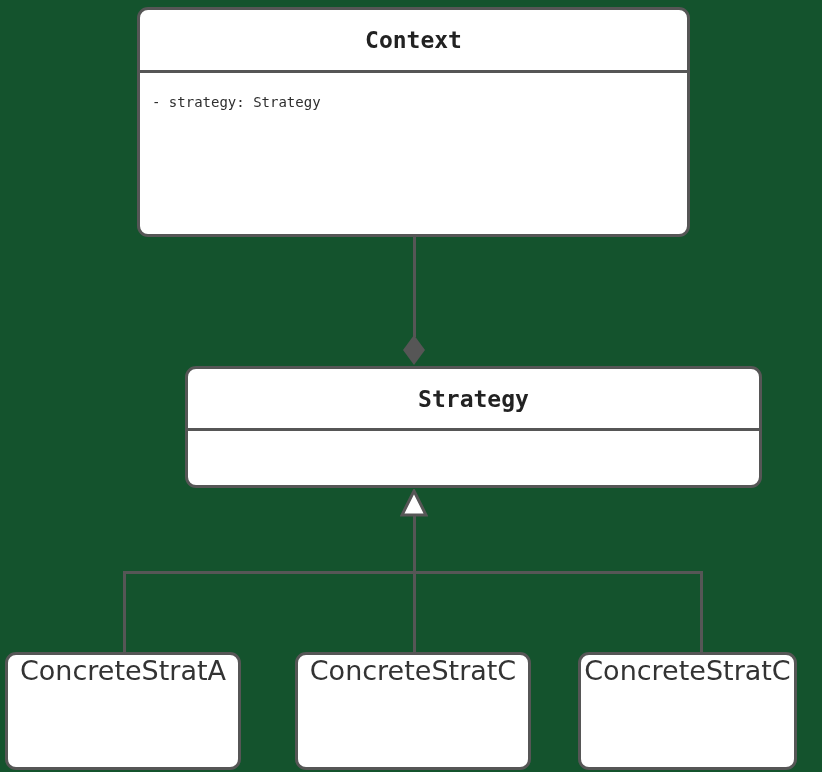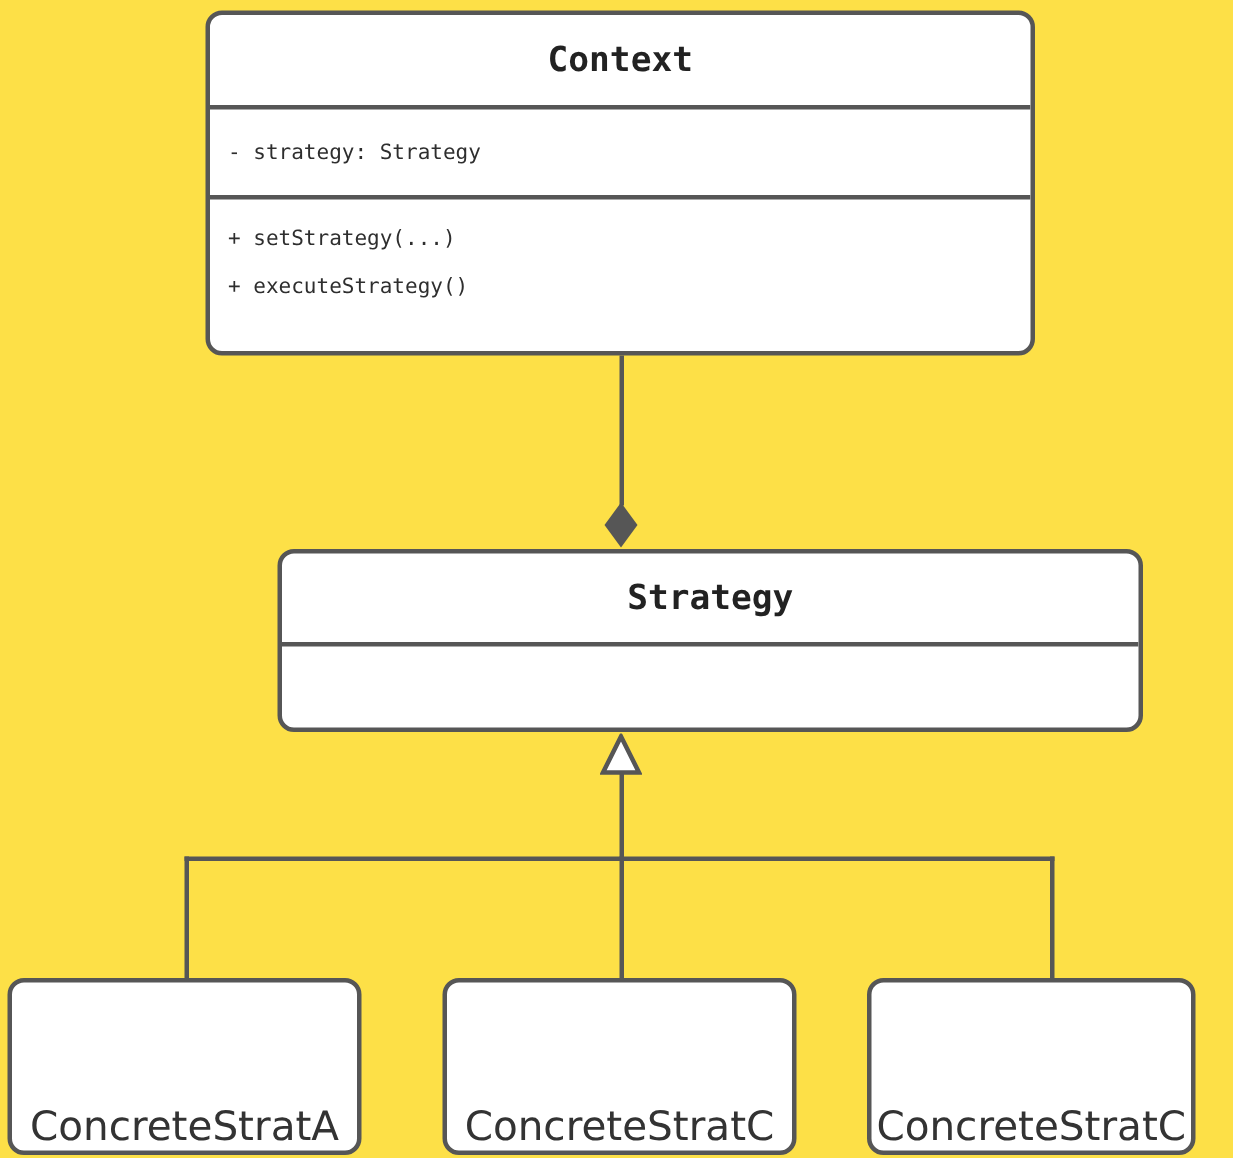--- a/index.html
+++ b/index.html
@@ -4,21 +4,21 @@
 <style>
   html, body {
     margin: 0;
     padding: 0;
     background: #ffffff;
   }
   #canvas {
     position: relative;
     width: 822px;
     height: 772px;
-    background: #fde047;
+    background: #14532d;
     overflow: hidden;
     font-family: "DejaVu Sans", sans-serif;
   }
 
   
   .uml-box {
     position: absolute;
     box-sizing: border-box;
     background: #ffffff;
     border: 3px solid #565656;
@@ -55,21 +55,21 @@
   .simple-label {
     font-family: "DejaVu Sans", sans-serif;
     font-weight: normal;
     font-size: 27px;
     color: #333333;
     text-align: center;
     width: 100%;
   }
   .simple-box {
     display: flex;
-    align-items: flex-end;
+    align-items: flex-start;
     justify-content: center;
   }
 
   
   .edge-v {
     position: absolute;
     width: 3px;
     background: #565656;
   }
   .edge-h {
@@ -109,24 +109,20 @@
 
 <div id="canvas">
 
   <div class="uml-box" style="left:137px; top:7px; width:553px; height:230px;">
     <div class="compartment" style="height:60px;">
       <div class="class-title">Context</div>
     </div>
     <div class="compartment divided" style="height:60px;">
       <div class="member-line">- strategy: Strategy</div>
     </div>
-    <div class="compartment divided" style="height:104px; justify-content:flex-start; padding-top:10px;">
-      <div class="member-line">+ setStrategy(...)</div>
-      <div class="member-line">+ executeStrategy()</div>
-    </div>
   </div>
 
   <div class="edge-v" style="left:413px; top:237px; height:100px;"></div>
   <div class="diamond-filled" style="left:403px; top:335px;"></div>
 
   <div class="uml-box" style="left:137px; top:366px; width:577px; height:122px;margin-left:48px;">
     <div class="compartment" style="height:59px;">
       <div class="class-title">Strategy</div>
     </div>
     <div class="compartment divided" style="height:57px;"></div>

